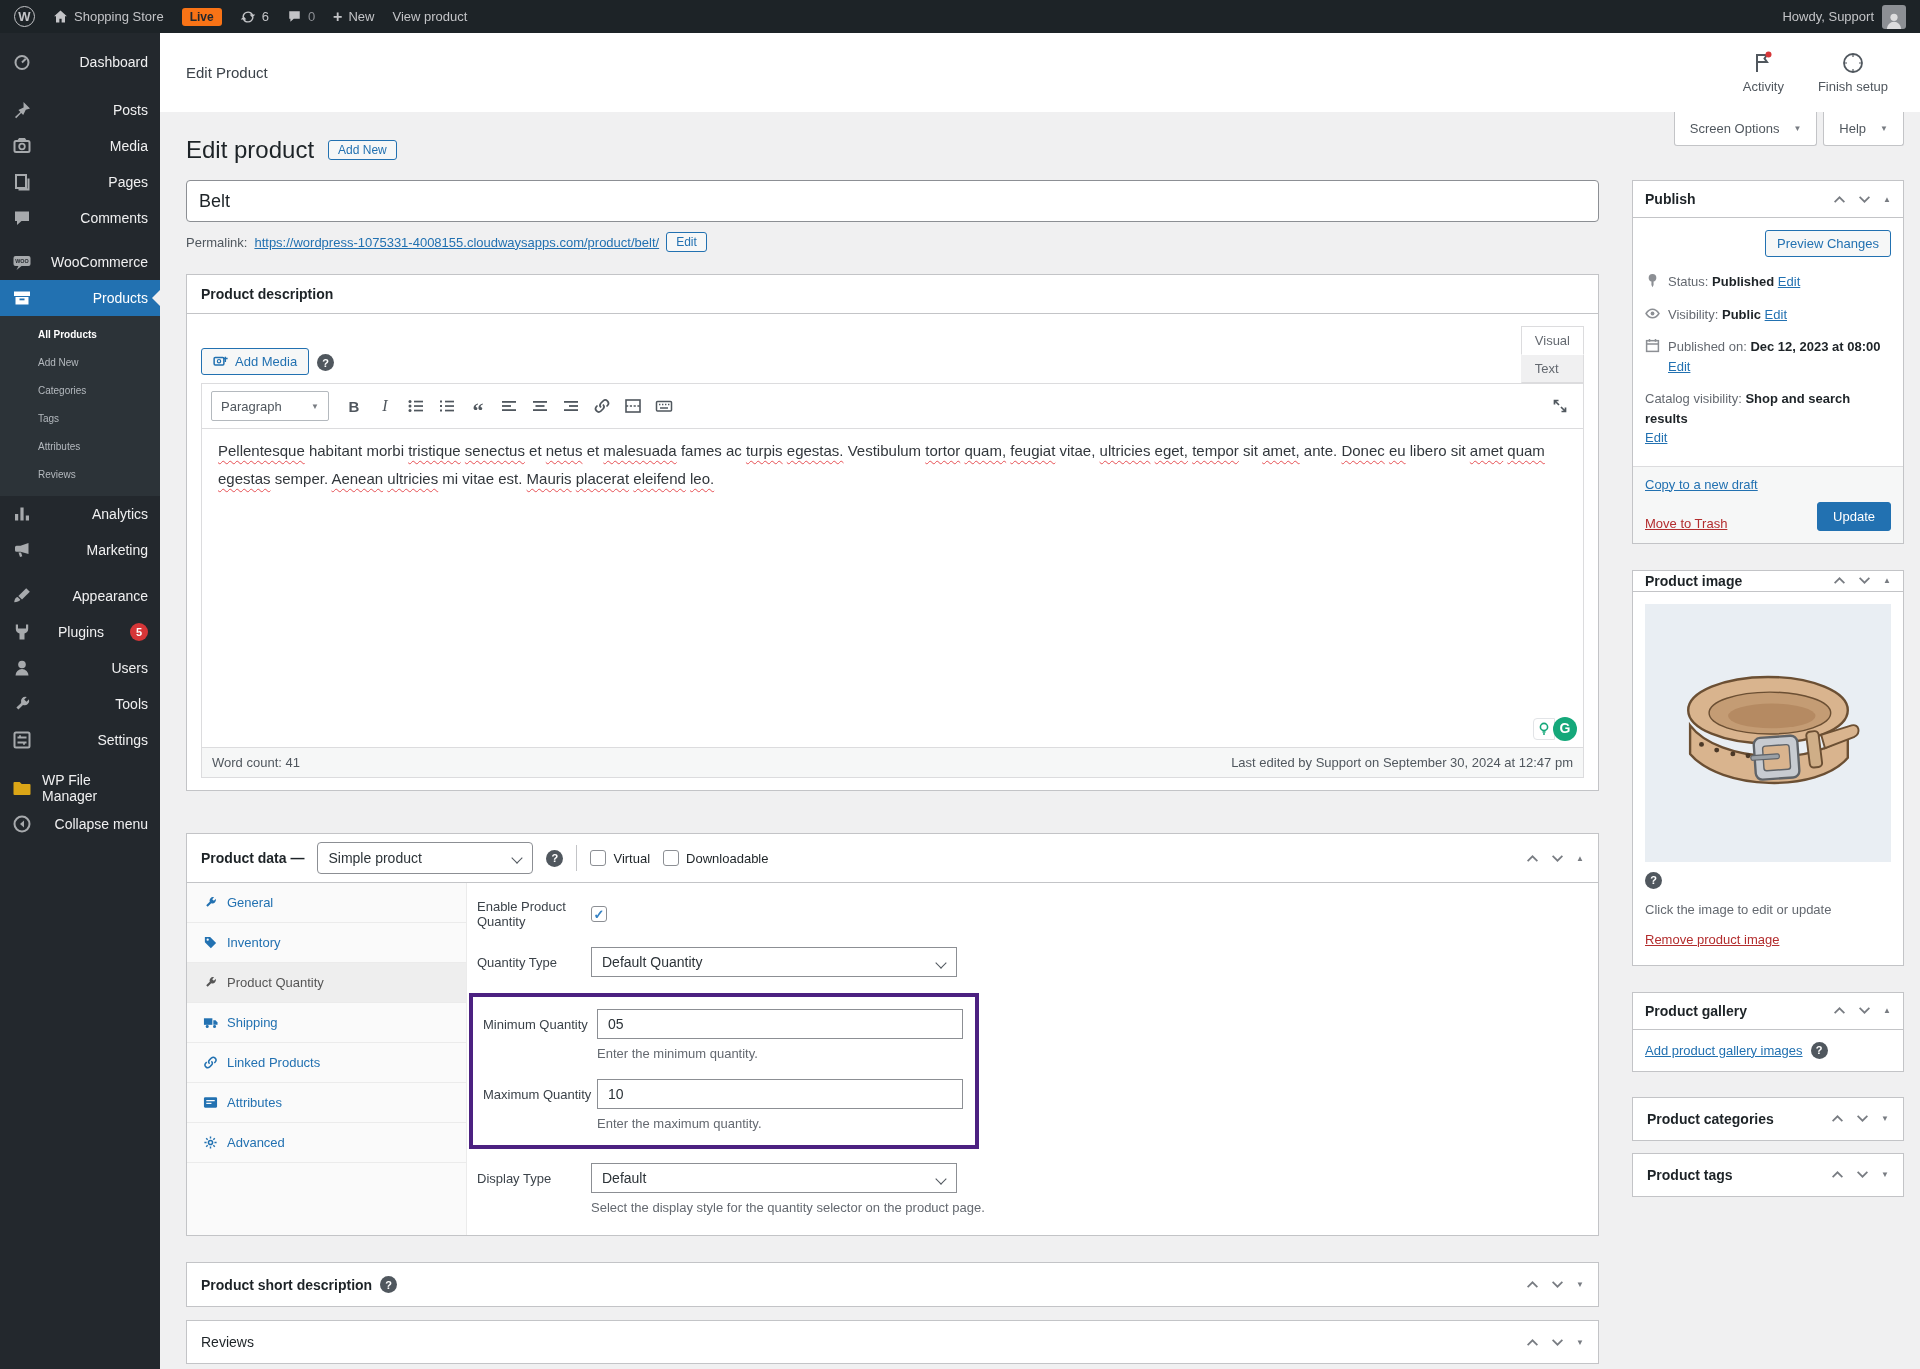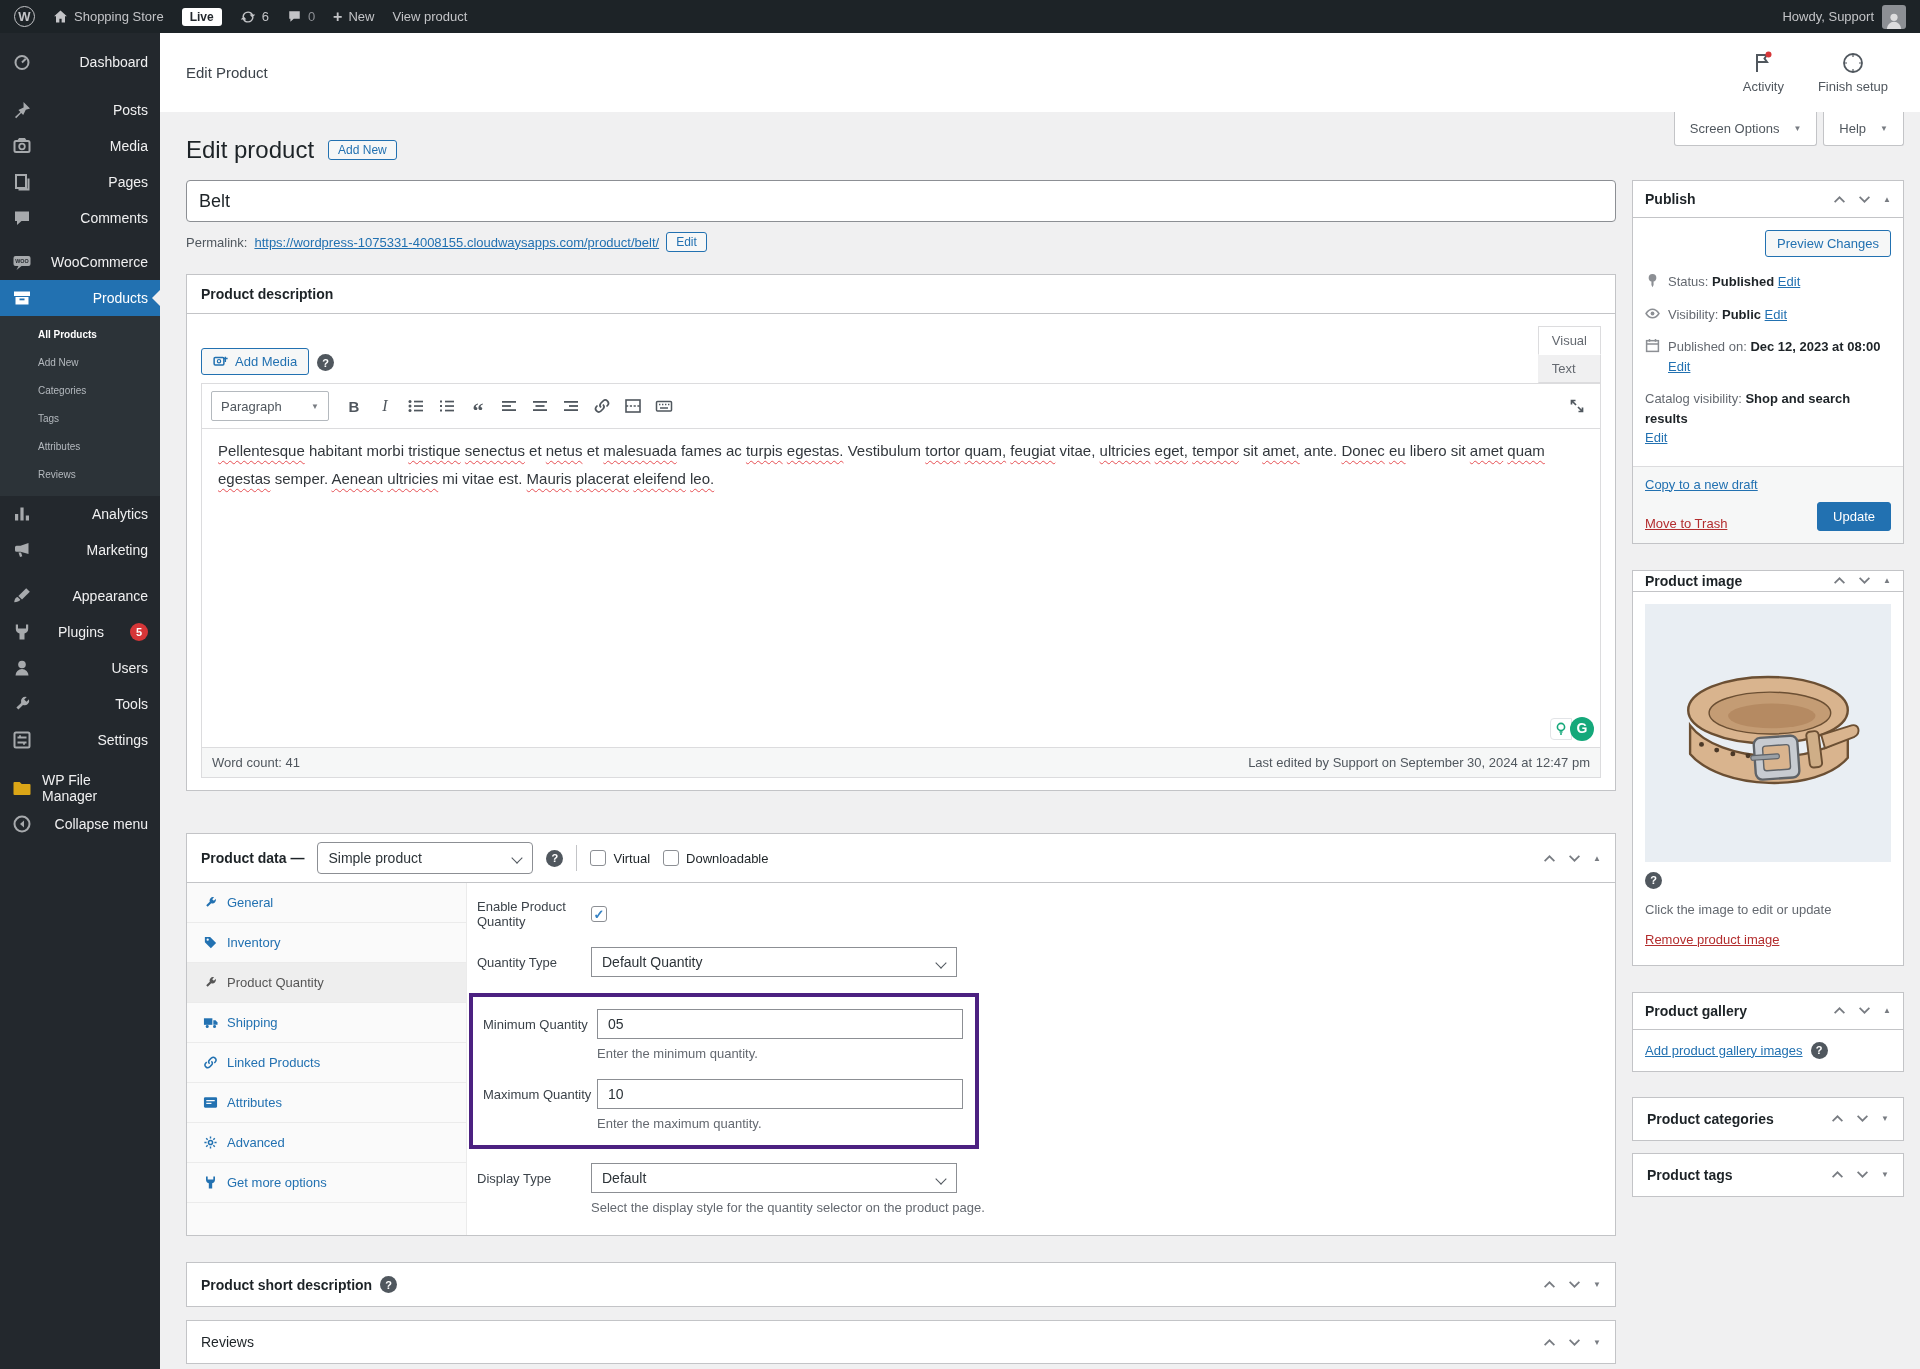--- a/index.html
+++ b/index.html
@@ -5,21 +5,21 @@
   * { box-sizing: border-box; margin: 0; padding: 0; }
   html,body { width:1920px; height:1369px; overflow:hidden; }
   body { font-family:"Liberation Sans", sans-serif; background:#f0f0f1; color:#1d2327; }
   svg { display:block; }
 
   
   .admin-bar { height:33px; background:#1d2327; color:#c3c4c7; display:flex; align-items:center;
     font-size:13px; padding:0 14px; gap:18px; }
   .ab-item { display:flex; align-items:center; gap:6px; color:#c3c4c7; cursor:default; }
   .ab-right { margin-left:auto; display:flex; align-items:center; gap:8px; }
-  .live-badge { background:#ffffff; color:#23282d; font-weight:700; font-size:12px;
+  .live-badge { background:#f97316; color:#23282d; font-weight:700; font-size:12px;
     padding:2px 8px; border-radius:3px; }
   .ab-count-gray { color:#8c8f94; }
   .wp-logo { width:21px; height:21px; border:1.5px solid #c3c4c7; border-radius:50%;
     display:flex; align-items:center; justify-content:center; font-size:13px; font-weight:700; color:#c3c4c7;}
   .avatar { width:24px; height:24px; border-radius:3px; background:#8c8f94; display:flex; align-items:flex-end; justify-content:center; overflow:hidden;}
   .plus { font-size:16px; font-weight:700; line-height:1; }
 
   
   .shell { display:flex; min-height:1336px; }
   .sidebar { width:160px; background:#23282d; padding-top:11px; flex-shrink:0; font-size:14px; }
@@ -54,21 +54,21 @@
 
   .page-body { padding:24px 16px 40px 26px; }
   h1.page-title { font-size:24px; font-weight:400; color:#1d2327; }
   .h1-row { display:flex; align-items:center; gap:14px; margin-bottom:16px; }
   .btn-secondary { background:#f6f7f7; border:1px solid #2271b1; color:#2271b1;
     border-radius:3px; font-size:13px; padding:5px 11px; cursor:pointer; font-family:inherit;}
   .btn-secondary.small { padding:2px 9px; font-size:12px; }
   .btn-primary { background:#2271b1; border:1px solid #2271b1; color:#fff; border-radius:3px;
     font-size:13px; padding:6px 15px; cursor:pointer; font-family:inherit; }
 
-  .columns { display:flex; align-items:flex-start; gap:16px; }
+  .columns { display:flex; align-items:flex-start; gap:33px; }
   .main-col { flex:1; min-width:0; }
   .side-col { width:272px; flex-shrink:0; }
 
   .title-input { width:100%; height:42px; border:1px solid #8c8f94; border-radius:4px;
     padding:0 12px; font-size:18px; color:#1d2327; font-family:inherit; background:#fff; }
   .permalink-row { display:flex; align-items:center; gap:7px; margin:10px 0 22px; font-size:13px; color:#50575e; }
   .link-blue { color:#2271b1; text-decoration:underline; cursor:pointer; }
   .link-red { color:#b32d2e; text-decoration:underline; cursor:pointer; }
 
   .panel { background:#fff; border:1px solid #c3c4c7; }
@@ -576,26 +576,20 @@
                     </svg>
                   <span>Attributes</span>
                 </div>
                 <div class="pd-tab">
                   <svg class="ticon" viewBox="0 0 16 16">
                       <circle cx="8" cy="8" r="2.2" fill="none" stroke="currentColor" stroke-width="1.6"></circle>
                       <path d="M8 1.5v2.3M8 12.2v2.3M1.5 8h2.3M12.2 8h2.3M3.4 3.4l1.6 1.6M11 11l1.6 1.6M12.6 3.4 11 5M5 11l-1.6 1.6" stroke="currentColor" stroke-width="1.5"></path>
                     </svg>
                   <span>Advanced</span>
                 </div>
-                <div class="pd-tab">
-                  <svg class="ticon" viewBox="0 0 16 16">
-                      <path d="M5 1.5v3.2h6V1.5h1.8v3.4a4 4 0 0 1-3 3.9v5.7H6.2V8.8a4 4 0 0 1-3-3.9V1.5z" fill="currentColor"></path>
-                    </svg>
-                  <span>Get more options</span>
-                </div>
               </div>
               <div class="pd-form">
                 <div class="f-row row-enable">
                   <span class="f-label">Enable Product Quantity</span>
                   <span class="checkbox checked">✓</span>
                 </div>
                 <div class="f-row">
                   <span class="f-label">Quantity Type</span>
                   <div class="wp-select f-select">
                     <span>Default Quantity</span>

